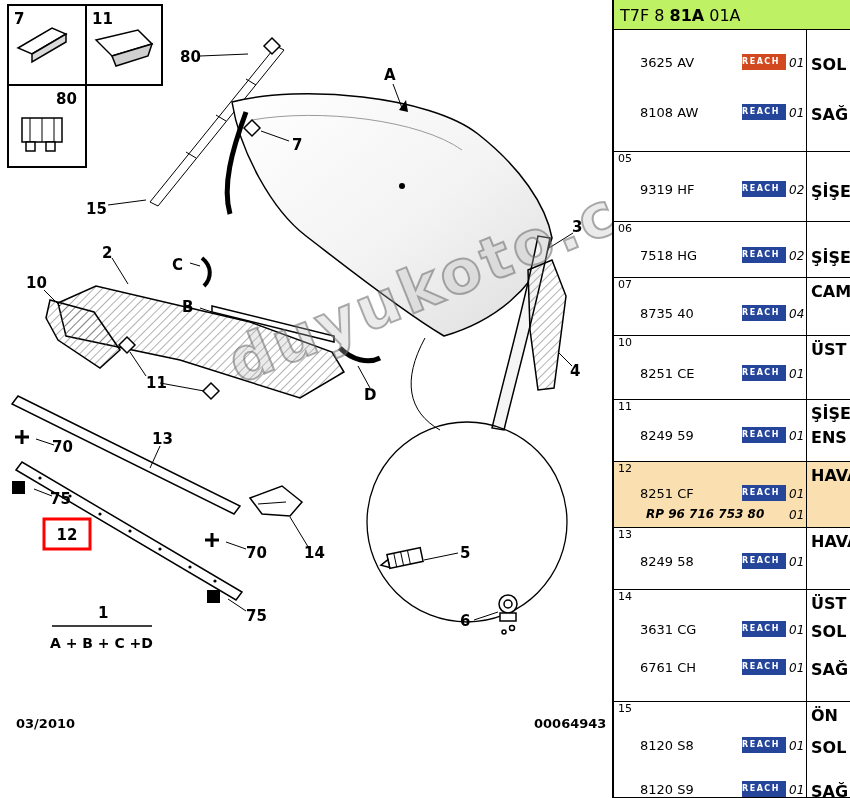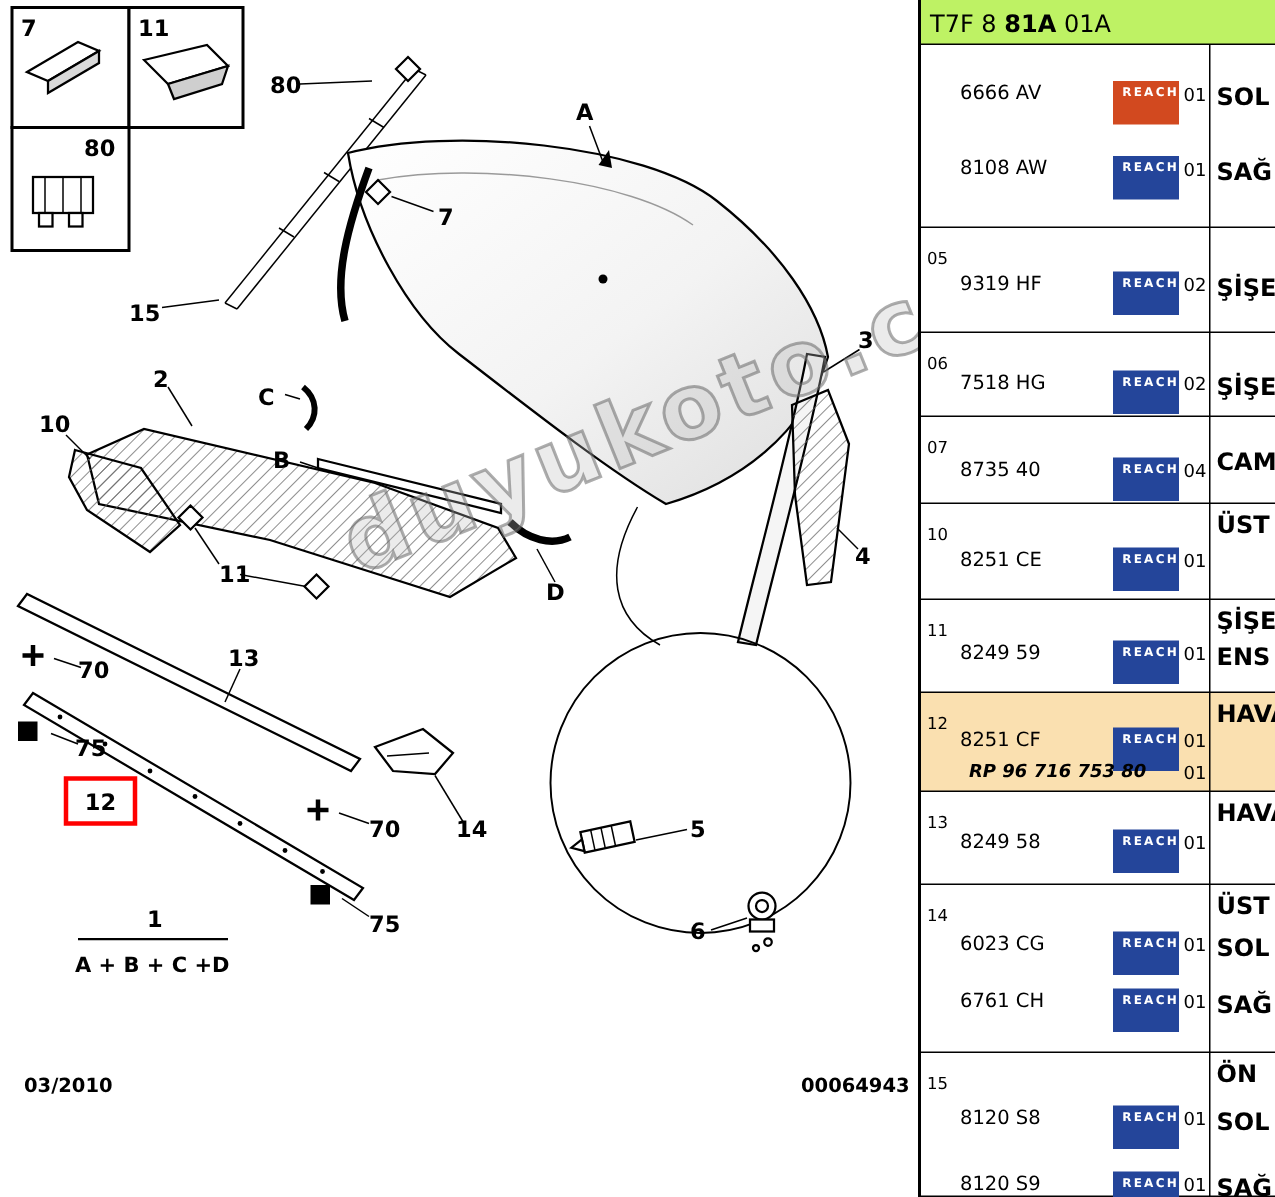--- a/index.html
+++ b/index.html
@@ -29,30 +29,30 @@
   
   .table-pane { position:absolute; left:612px; top:0; width:238px; height:798px;
     border-left:2px solid #000; background:#bef264; overflow:hidden; }
   .thead { position:relative; height:30px; border-bottom:1px solid #000;
     font-size:16px; padding:6px 0 0 6px; white-space:nowrap; }
   .thead .b { font-weight:bold; }
   .desc-rule { position:absolute; left:192px; top:30px; bottom:0; width:1px; background:#000; z-index:6; }
 
   .tgroup { position:relative; width:100%; border-bottom:1px solid #000; background:#fff; }
   .tgroup.hl { background:#FAE0B0; }
-  .ref { position:absolute; left:4px; top:14px; font-size:11px; }
+  .ref { position:absolute; left:4px; top:0; font-size:11px; }
   .part-line { position:absolute; left:0; width:100%; height:16px; }
   .pnum { position:absolute; left:26px; top:0; font-size:13px; white-space:nowrap; }
   .pnum.italic { }
   .pnum.bolditalic { font-style:italic; font-weight:bold; font-size:12px;text-align:right; }
-  .reach { position:absolute; left:128px; top:-1px; width:44px; height:29px;
+  .reach { position:absolute; left:128px; top:-1px; width:44px; height:16px;
     background:#24459A; color:#fff; font-size:8px; font-weight:bold;
-    letter-spacing:1.5px; text-align:right; line-height:15px; }
+    letter-spacing:1.5px; text-align:left; line-height:15px; }
   .reach.alt { background:#D2491F; }
-  .qty { position:absolute; left:175px; top:1px; font-size:12px; }
+  .qty { position:absolute; left:175px; top:1px; font-size:12px;font-style:italic; }
   .desc { position:absolute; left:197px; font-size:16px; font-weight:bold; white-space:nowrap; }
 </style>
 </head>
 <body>
 
 <div class="screen">
 
   <div class="diagram-pane">
     <svg width="612" height="798" viewBox="0 0 612 798">
       <defs>
@@ -232,21 +232,21 @@
   </div>
 
   <div class="table-pane">
     <div class="thead">
       <span>T7F 8 </span><span class="b">81A</span><span> 01A</span>
     </div>
     <div class="desc-rule"></div>
 
     <div class="tgroup" style="height:122px">
       <div class="part-line" style="top:25px">
-        <span class="pnum">6666 AV</span>
+        <span class="pnum">3625 AV</span>
         <span class="reach alt">REACH</span>
         <span class="qty">01</span>
       </div>
       <div class="part-line" style="top:75px">
         <span class="pnum">8108 AW</span>
         <span class="reach">REACH</span>
         <span class="qty">01</span>
       </div>
       <div class="desc" style="top:25px">SOL</div>
       <div class="desc" style="top:75px">SAĞ</div>
@@ -272,21 +272,21 @@
       <div class="desc" style="top:26px">ŞİŞE</div>
     </div>
 
     <div class="tgroup" style="height:58px">
       <div class="ref">07</div>
       <div class="part-line" style="top:28px">
         <span class="pnum">8735 40</span>
         <span class="reach">REACH</span>
         <span class="qty">04</span>
       </div>
-      <div class="desc" style="top:20px">CAM</div>
+      <div class="desc" style="top:4px">CAM</div>
     </div>
 
     <div class="tgroup" style="height:64px">
       <div class="ref">10</div>
       <div class="part-line" style="top:30px">
         <span class="pnum">8251 CE</span>
         <span class="reach">REACH</span>
         <span class="qty">01</span>
       </div>
       <div class="desc" style="top:4px">ÜST</div>
@@ -323,21 +323,21 @@
         <span class="pnum">8249 58</span>
         <span class="reach">REACH</span>
         <span class="qty">01</span>
       </div>
       <div class="desc" style="top:4px">HAVA</div>
     </div>
 
     <div class="tgroup" style="height:112px">
       <div class="ref">14</div>
       <div class="part-line" style="top:32px">
-        <span class="pnum">6023 CG</span>
+        <span class="pnum">3631 CG</span>
         <span class="reach">REACH</span>
         <span class="qty">01</span>
       </div>
       <div class="part-line" style="top:70px">
         <span class="pnum">6761 CH</span>
         <span class="reach">REACH</span>
         <span class="qty">01</span>
       </div>
       <div class="desc" style="top:4px">ÜST</div>
       <div class="desc" style="top:32px">SOL</div>

